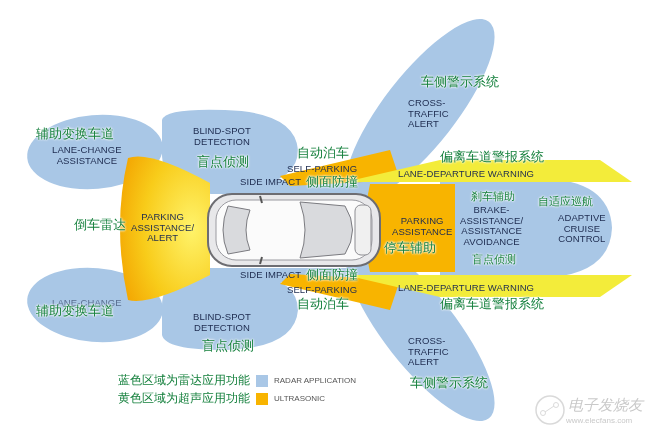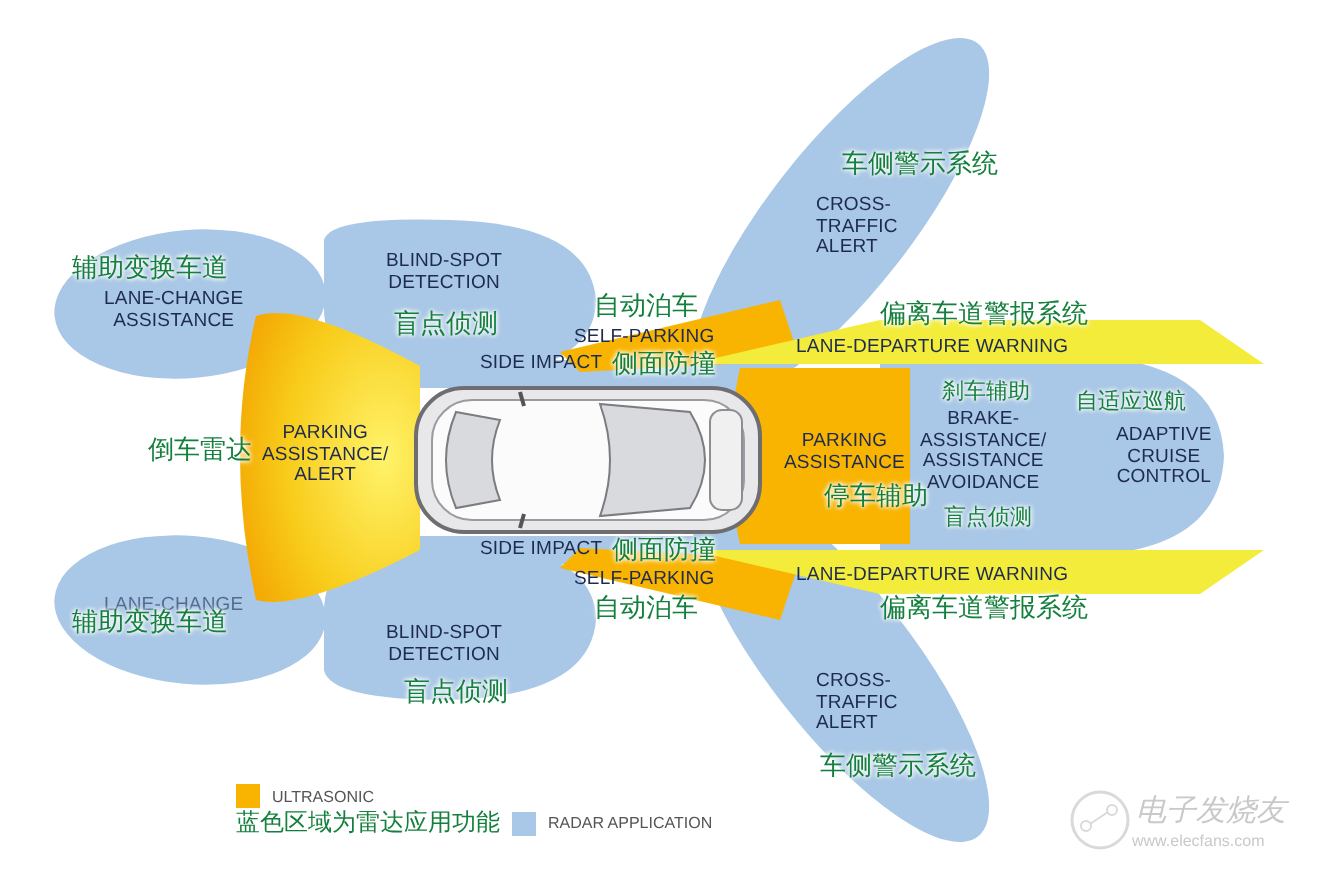--- a/index.html
+++ b/index.html
@@ -101,21 +101,21 @@
 <div class="lbl en" style="left:131px;top:212px;">
   <div>PARKING</div>
   <div>ASSISTANCE/</div>
   <div>ALERT</div>
 </div>
 
 <div class="lbl en" style="left:392px;top:216px;">
   <div>PARKING</div>
   <div>ASSISTANCE</div>
 </div>
-<div class="lbl cn" style="left:412px;top:241px;">停车辅助</div>
+<div class="lbl cn" style="left:384px;top:241px;">停车辅助</div>
 
 <div class="lbl cn" style="left:471px;top:190px;font-size:11px;">刹车辅助</div>
 <div class="lbl en" style="left:460px;top:205px;text-align:center;">
   <div>BRAKE-</div>
   <div>ASSISTANCE/</div>
   <div>ASSISTANCE</div>
   <div>AVOIDANCE</div>
 </div>
 <div class="lbl cn" style="left:472px;top:253px;font-size:11px;">盲点侦测</div>
 
@@ -145,24 +145,25 @@
 </div>
 <div class="lbl cn" style="left:202px;top:339px;">盲点侦测</div>
 
 <div class="lbl en" style="left:408px;top:336px;text-align:left;">
   <div>CROSS-</div>
   <div>TRAFFIC</div>
   <div>ALERT</div>
 </div>
 <div class="lbl cn" style="left:410px;top:376px;">车侧警示系统</div>
 
-<div class="legend-row" style="left:118px;top:374px;margin-top:31px;">
+<div class="legend-row" style="left:118px;top:374px;">
   <span class="lbl cn" style="position:static;font-size:12px;">蓝色区域为雷达应用功能</span>
   <span class="sw" style="background:#a9c7e6;"></span>
   <span class="legend-en">RADAR APPLICATION</span>
 </div>
 <div class="legend-row" style="left:118px;top:392px;">
+  <span class="lbl cn" style="position:static;font-size:12px;">黄色区域为超声应用功能</span>
   <span class="sw" style="background:#f8b400;"></span>
   <span class="legend-en">ULTRASONIC</span>
 </div>
 
 <div class="wm" style="left:568px;top:396px;font-size:15px;font-style:italic;">电子发烧友</div>
 <div class="wm" style="left:566px;top:416px;font-size:8px;text-align:right;">www.elecfans.com</div>
 
 </body></html>

